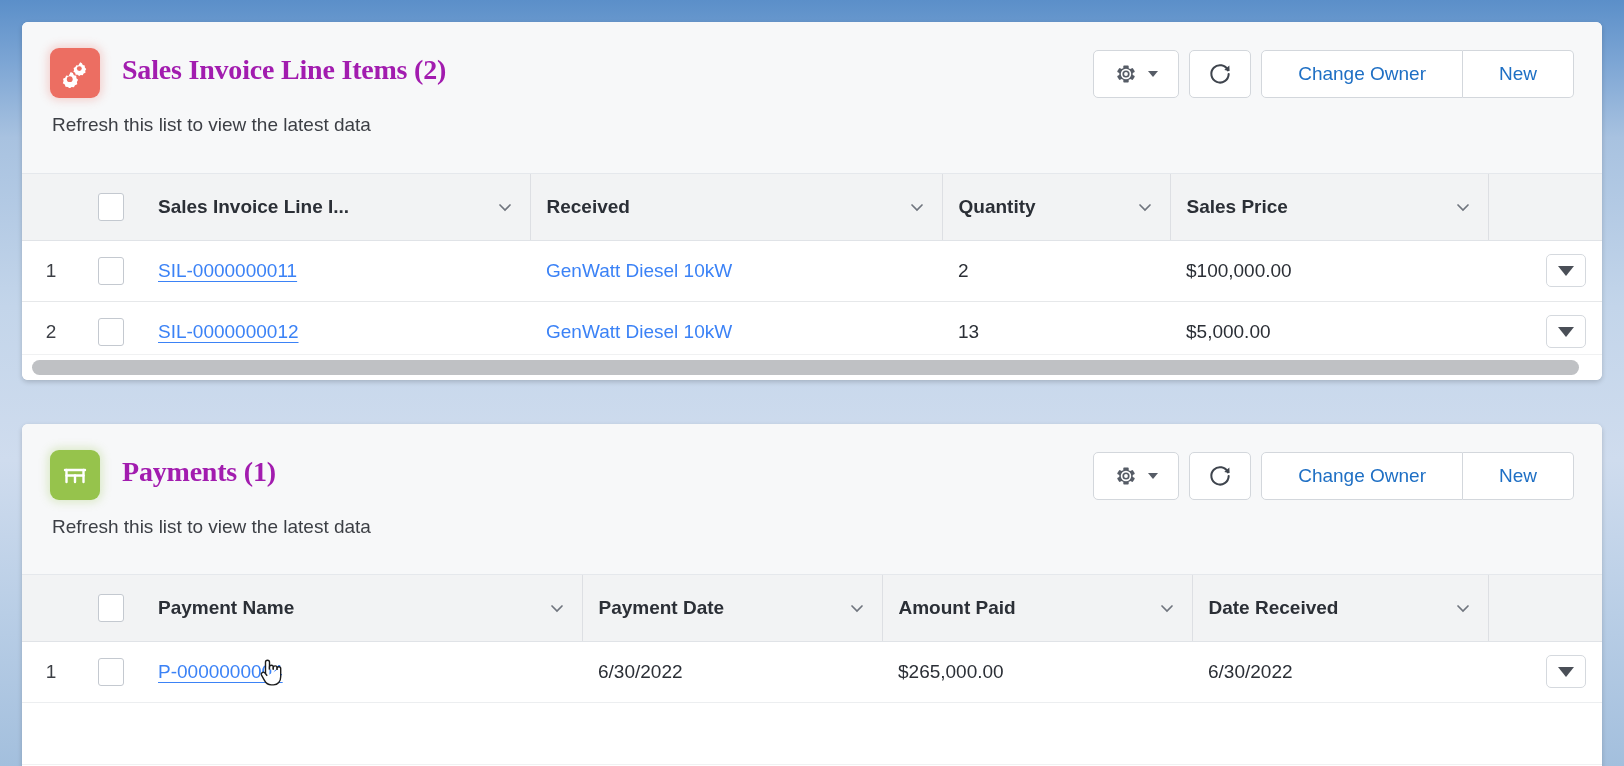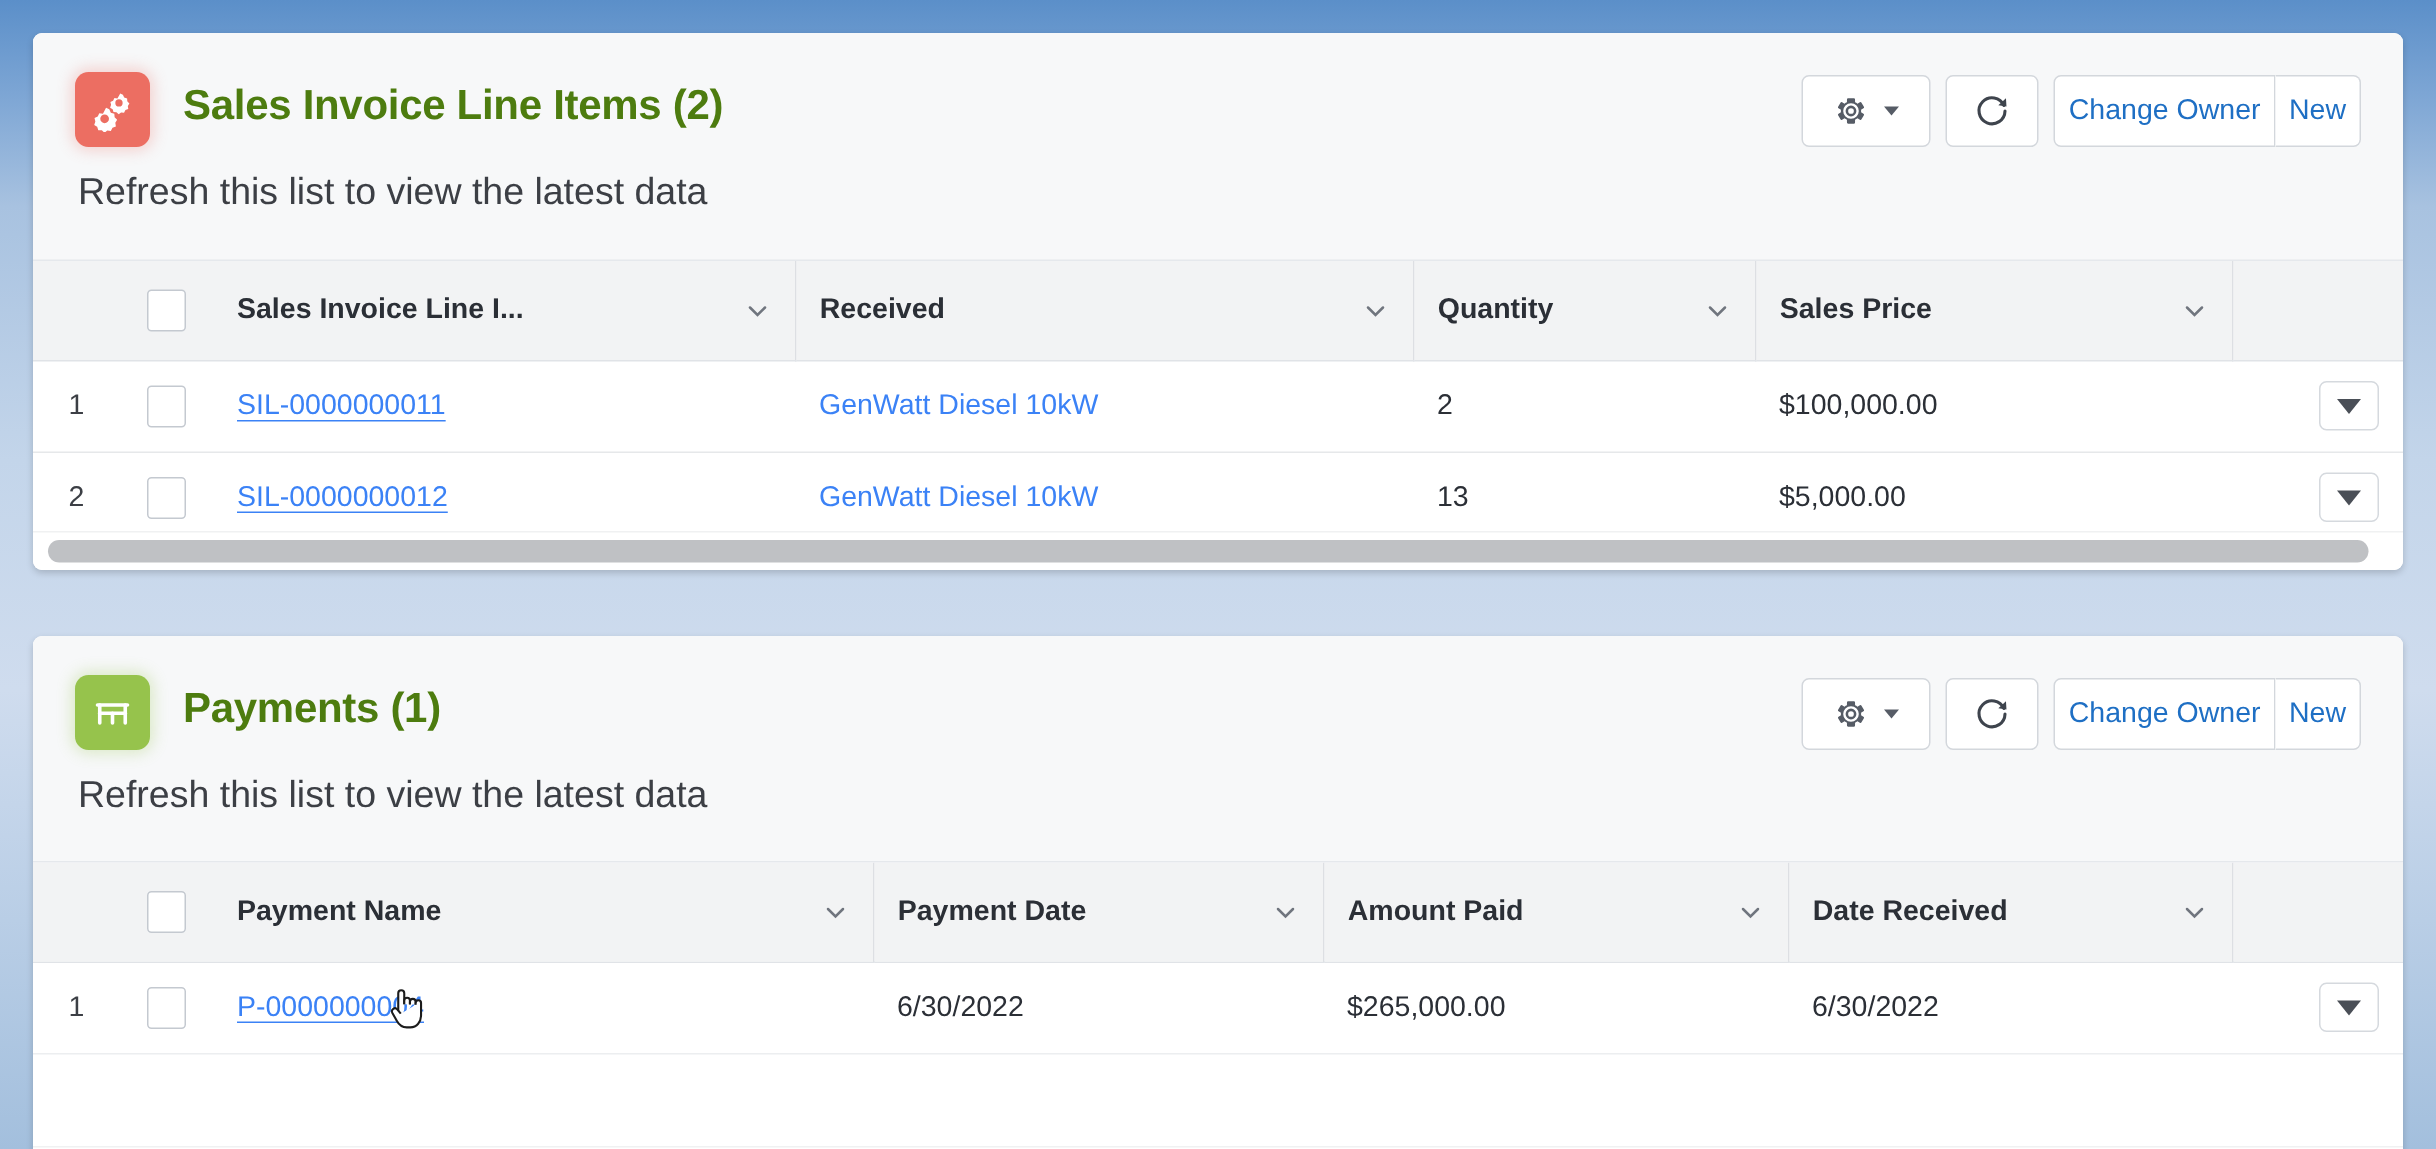--- a/index.html
+++ b/index.html
@@ -52,25 +52,26 @@
     display: flex; align-items: center; justify-content: center;
     margin-top: 2px;
   }
   .entity-icon.red   { background: #ec6e62; box-shadow: 0 0 10px 2px rgba(236,110,98,0.30); }
   .entity-icon.green { background: #96c34c; box-shadow: 0 0 10px 2px rgba(150,195,76,0.30); }
   .entity-icon svg { display: block; }
 
   .head-title {
     font-size: 28px;
     font-weight: bold;
-    color: #4d7c0f;
+    color: #a21caf;
     letter-spacing: -0.2px;
     margin-left: 22px;
     margin-top: 8px;
     white-space: nowrap;
+    font-family: Liberation Serif, serif;
   }
 
   .head-actions {
     position: absolute;
     right: 28px;
     top: 28px;
     display: flex;
     align-items: stretch;
     gap: 10px;
   }
@@ -86,42 +87,42 @@
     color: #1e6fc4;
     font-size: 19px;
     cursor: pointer;
   }
   .btn-gear { width: 86px; gap: 10px; }
   .btn-refresh { width: 62px; }
   .btn-group { display: flex; }
   .btn-group .btn {
     border-radius: 0;
     border-left-width: 0;
-    padding: 0 9px;
+    padding: 0 36px;
     white-space: nowrap;
   }
   .btn-group .btn:first-child {
     border-top-left-radius: 5px;
     border-bottom-left-radius: 5px;
     border-left-width: 1px;
   }
   .btn-group .btn:last-child {
     border-top-right-radius: 5px;
     border-bottom-right-radius: 5px;
   }
 
   .gear-caret {
     width: 0; height: 0;
     border-left: 5px solid transparent;
     border-right: 5px solid transparent;
     border-top: 6px solid #565c66;
   }
 
   .refresh-sub {
-    font-size: 25px;
+    font-size: 19px;
     color: #3c3f45;
     padding: 16px 0 0 30px;
   }
 
   
   table {
     width: 100%;
     border-collapse: collapse;
     table-layout: fixed;
   }

